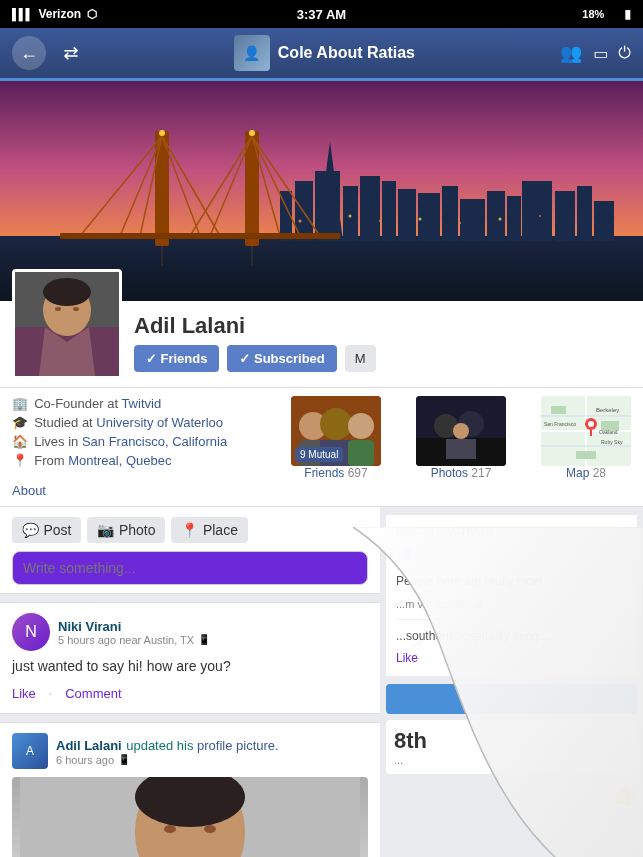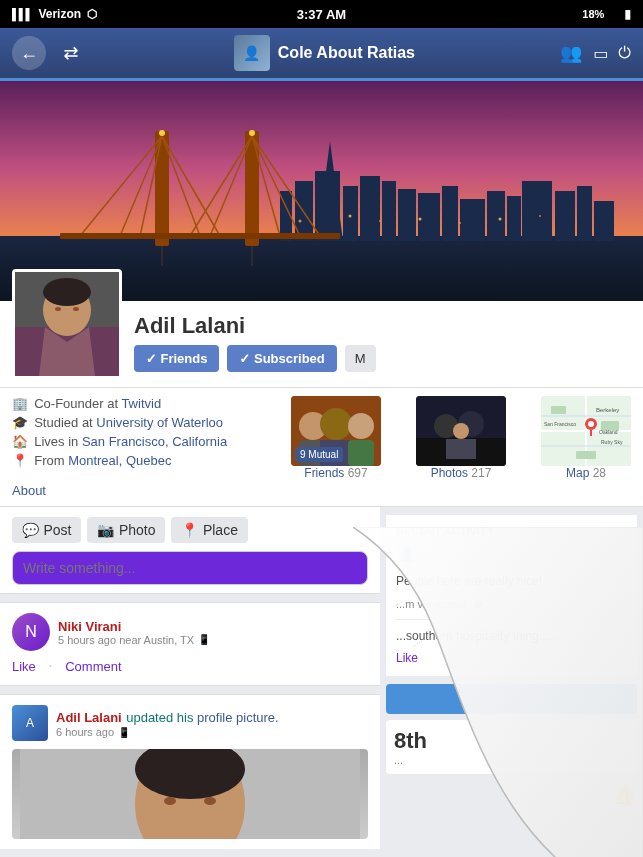--- a/index.html
+++ b/index.html
@@ -247,21 +247,21 @@
     .post-author-row {
       display: flex; align-items: center; gap: 8px; margin-bottom: 6px;
     }
     .post-avatar {
       width: 38px; height: 38px; border-radius: 50%;
       background: linear-gradient(135deg, #c06 0%, #60c 100%);
       display: flex; align-items: center; justify-content: center;
       color: #fff; font-size: 16px; flex-shrink: 0;
     }
     .post-meta { flex: 1; }
-    .post-author-name { font-size: 13px; font-weight: 700; color: #b91c1c; }
+    .post-author-name { font-size: 13px; font-weight: 700; color: #0c4a6e; }
     .post-timestamp { font-size: 11px; color: #888; display: flex; align-items: center; gap: 4px; }
     .post-body { font-size: 14px; color: #333; margin-bottom: 8px; line-height: 1.4; }
     .post-actions { display: flex; gap: 12px; }
     .post-action-btn { font-size: 13px; color: #6d28d9; background: none; border: none; cursor: pointer; }
 
     
     .post-card-2 {
       background: #fff;
       margin-top: 8px;
       padding: 10px 12px;
@@ -559,20 +559,21 @@
       <div class="post-author-row">
         <div class="post-avatar" style="background:linear-gradient(135deg,#9b4dca,#6a1dca);">N</div>
         <div class="post-meta">
           <div class="post-author-name">Niki Virani</div>
           <div class="post-timestamp">
             <span>5 hours ago near Austin, TX</span>
             <span style="font-size:10px;">📱</span>
           </div>
         </div>
       </div>
+      <div class="post-body">just wanted to say hi! how are you?</div>
       <div class="post-actions">
         <button class="post-action-btn">Like</button>
         <span style="color:#ccc;">·</span>
         <button class="post-action-btn">Comment</button>
       </div>
     </div>
 
     <div class="post-card-2">
       <div class="post-author-row">
         <div class="post-avatar" style="background:linear-gradient(135deg,#4a90d9,#2a5099);width:36px;height:36px;border-radius:4px;font-size:12px;">A</div>

